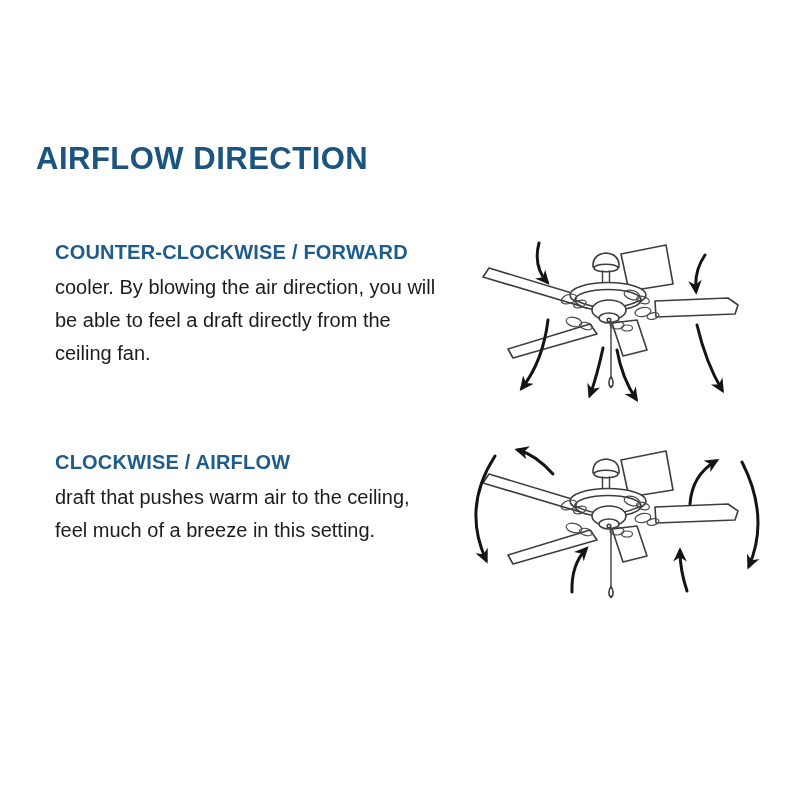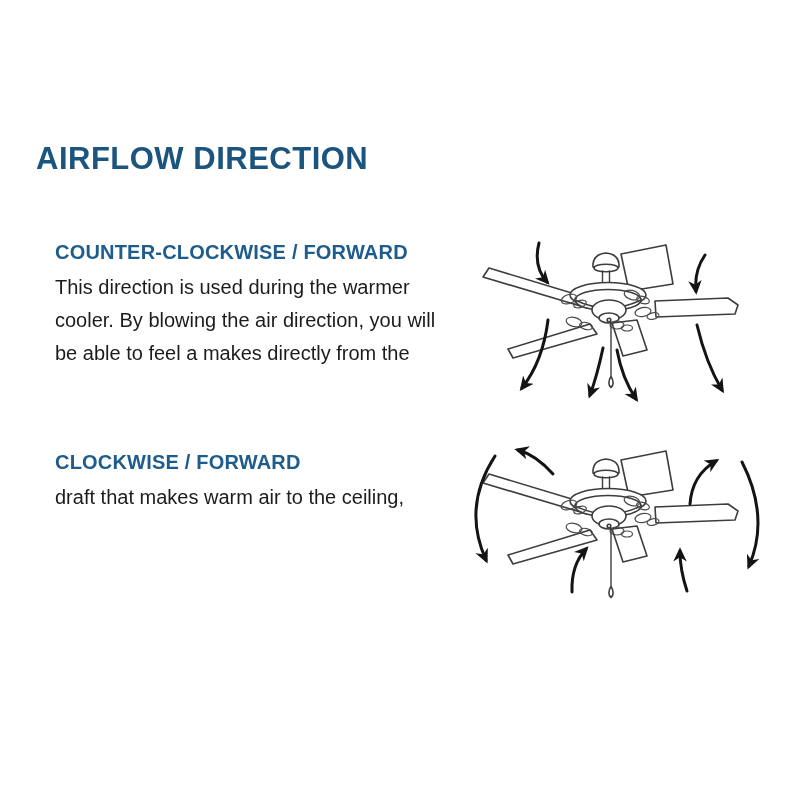--- a/index.html
+++ b/index.html
@@ -30,23 +30,23 @@
 </head>
 <body>
 
 <div class="page">
 
   <h1 class="title">AIRFLOW DIRECTION</h1>
 
   <section class="sec sec1">
     <h2 class="heading">COUNTER-CLOCKWISE / FORWARD</h2>
     <div>
-      <div class="body-line">This direction is used during the warmer</div>
       <div class="body-line">cooler. By blowing the air direction, you will</div>
-      <div class="body-line">be able to feel a makes directly from the</div>
+      <div class="body-line">be able to feel a draft directly from the</div>
+      <div class="body-line">ceiling fan.</div>
     </div>
   </section>
 
   <svg class="fan fan1" width="340" height="210" viewBox="0 0 340 210">
     <defs>
       <marker id="ahd" viewBox="0 0 10 10" refX="7" refY="5" markerWidth="5" markerHeight="5" orient="auto">
         <path d="M 0,0.5 L 9.5,5 L 0,9.5 L 2.8,5 Z" fill="#141414"></path>
       </marker>
     </defs>
 
@@ -91,23 +91,24 @@
       <path class="arrow" marker-end="url(#ahd)" d="M 81,5 Q 75,28 89,44"></path>
       <path class="arrow" marker-end="url(#ahd)" d="M 247,17 Q 236,33 238,53"></path>
       <path class="arrow" marker-end="url(#ahd)" d="M 239,87 Q 248,125 264,152"></path>
       <path class="arrow" marker-end="url(#ahd)" d="M 90,82 Q 85,123 64,150"></path>
       <path class="arrow" marker-end="url(#ahd)" d="M 145,110 Q 139,138 132,157"></path>
       <path class="arrow" marker-end="url(#ahd)" d="M 159,112 Q 164,140 178,161"></path>
     </g>
   </svg>
 
   <section class="sec sec2">
-    <h2 class="heading">CLOCKWISE / FORWARD</h2>
+    <h2 class="heading">CLOCKWISE / AIRFLOW</h2>
     <div>
-      <div class="body-line">draft that makes warm air to the ceiling,</div>
+      <div class="body-line">draft that pushes warm air to the ceiling,</div>
+      <div class="body-line">feel much of a breeze in this setting.</div>
     </div>
   </section>
 
   <svg class="fan fan2" width="340" height="215" viewBox="0 0 340 215">
     <defs>
       <marker id="ahu" viewBox="0 0 10 10" refX="7" refY="5" markerWidth="5" markerHeight="5" orient="auto">
         <path d="M 0,0.5 L 9.5,5 L 0,9.5 L 2.8,5 Z" fill="#141414"></path>
       </marker>
     </defs>
 

